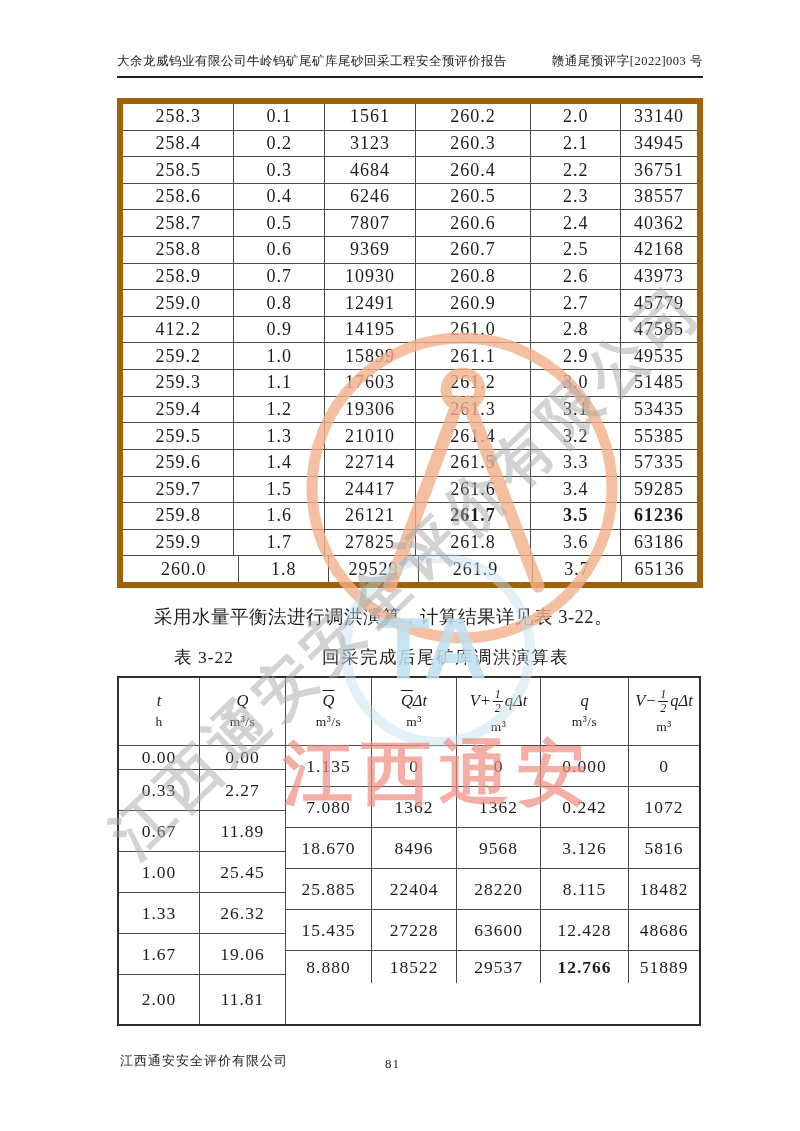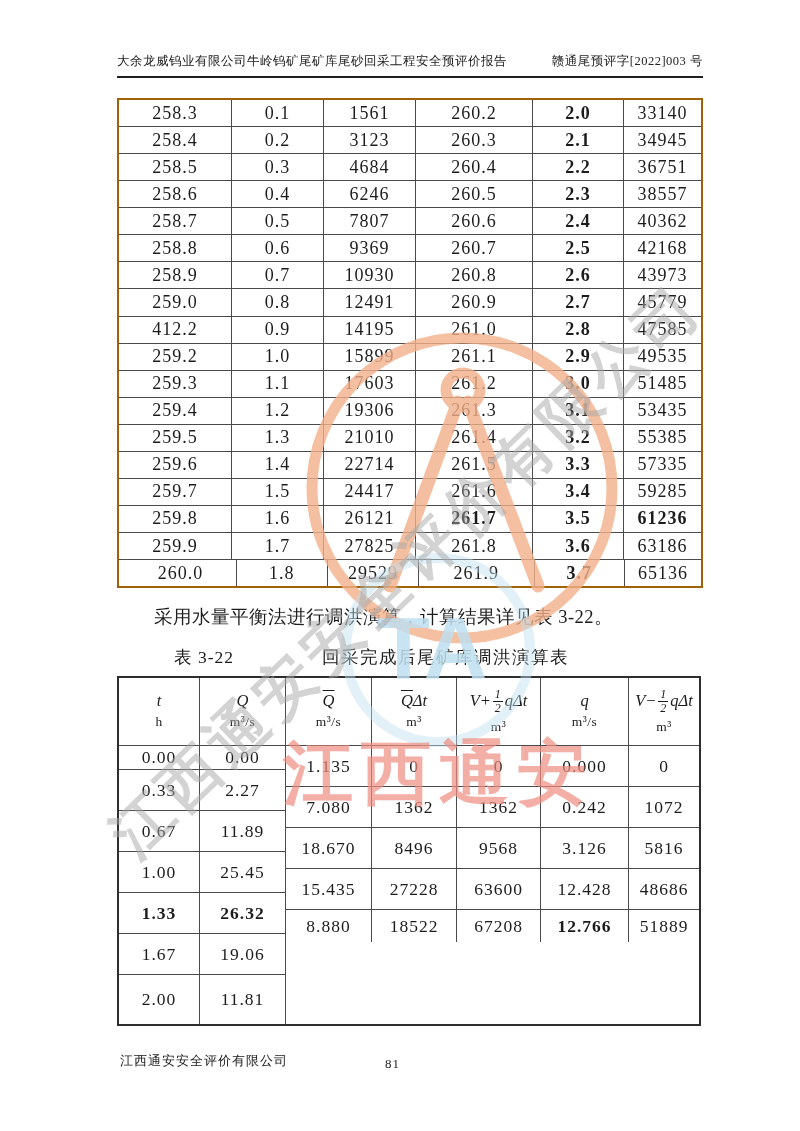--- a/index.html
+++ b/index.html
@@ -14,34 +14,34 @@
   .doc-header{
     position:absolute;left:117px;top:53px;width:586px;
     display:flex;justify-content:space-between;align-items:baseline;
     font-size:12.5px;letter-spacing:.5px;color:#222;
   }
   .header-rule{position:absolute;left:117px;top:76px;width:586px;height:2px;background:#1f1f1f;}
 
   
   .t1{
     position:absolute;left:117px;top:98px;width:586px;height:490px;
-    border:2px solid #a16207;display:flex;flex-direction:column;
+    border:6px solid #a16207;display:flex;flex-direction:column;
   }
   .t1-row{flex:1;display:flex;border-bottom:1px solid #4a4a4a;}
   .t1-row:last-child{border-bottom:none;padding-left:6px;}
   .t1 .cell{
     display:flex;align-items:center;justify-content:center;
     border-right:1px solid #4a4a4a;font-size:18px;letter-spacing:1px;
   }
   .t1 .cell:last-child{border-right:none;}
   .t1 .cell:nth-child(1){width:113px;}
   .t1 .cell:nth-child(2){width:92px;}
   .t1 .cell:nth-child(3){width:92px;}
   .t1 .cell:nth-child(4){width:117px;}
-  .t1 .cell:nth-child(5){width:91px;font-weight:bold;}
+  .t1 .cell:nth-child(5){width:91px;}
   .t1 .cell:nth-child(6){width:77px;}
   .b{font-weight:bold;}
 
   
   .para{
     position:absolute;left:117px;top:602px;width:586px;
     font-size:18.5px;line-height:30px;text-indent:37px;letter-spacing:.5px;
   }
   .caption{
     position:absolute;left:117px;top:645px;width:584px;
@@ -320,21 +320,21 @@
             <div class="cell w1">2.27</div>
           </div>
           <div class="t2-lrow" style="height: 41px;">
             <div class="cell w0">0.67</div>
             <div class="cell w1">11.89</div>
           </div>
           <div class="t2-lrow" style="height: 41px;">
             <div class="cell w0">1.00</div>
             <div class="cell w1">25.45</div>
           </div>
-          <div class="t2-lrow" style="height: 41px; font-weight: bold;">
+          <div class="t2-lrow" style="height: 41px;">
             <div class="cell w0">1.33</div>
             <div class="cell w1">26.32</div>
           </div>
           <div class="t2-lrow" style="height: 41px;">
             <div class="cell w0">1.67</div>
             <div class="cell w1">19.06</div>
           </div>
           <div class="t2-lrow" style="height: 49px;">
             <div class="cell w0">2.00</div>
             <div class="cell w1">11.81</div>
@@ -356,30 +356,37 @@
             <div class="cell w6">1072</div>
           </div>
           <div class="t2-rrow" style="height: 41px;">
             <div class="cell w2">18.670</div>
             <div class="cell w3">8496</div>
             <div class="cell w4">9568</div>
             <div class="cell w5">3.126</div>
             <div class="cell w6">5816</div>
           </div>
           <div class="t2-rrow" style="height: 41px;">
+            <div class="cell w2">25.885</div>
+            <div class="cell w3">22404</div>
+            <div class="cell w4">28220</div>
+            <div class="cell w5">8.115</div>
+            <div class="cell w6">18482</div>
+          </div>
+          <div class="t2-rrow" style="height: 41px;">
             <div class="cell w2">15.435</div>
             <div class="cell w3">27228</div>
             <div class="cell w4">63600</div>
             <div class="cell w5">12.428</div>
             <div class="cell w6">48686</div>
           </div>
           <div class="t2-rrow" style="height: 32px;">
             <div class="cell w2">8.880</div>
             <div class="cell w3">18522</div>
-            <div class="cell w4">67208</div>
+            <div class="cell w4">29537</div>
             <div class="cell w5 b">12.766</div>
             <div class="cell w6">51889</div>
           </div>
         </div>
     </div>
   </div>
 
   <div class="doc-footer">
     <span class="footer-company">江西通安安全评价有限公司</span>
     <span class="page-num">81</span>

